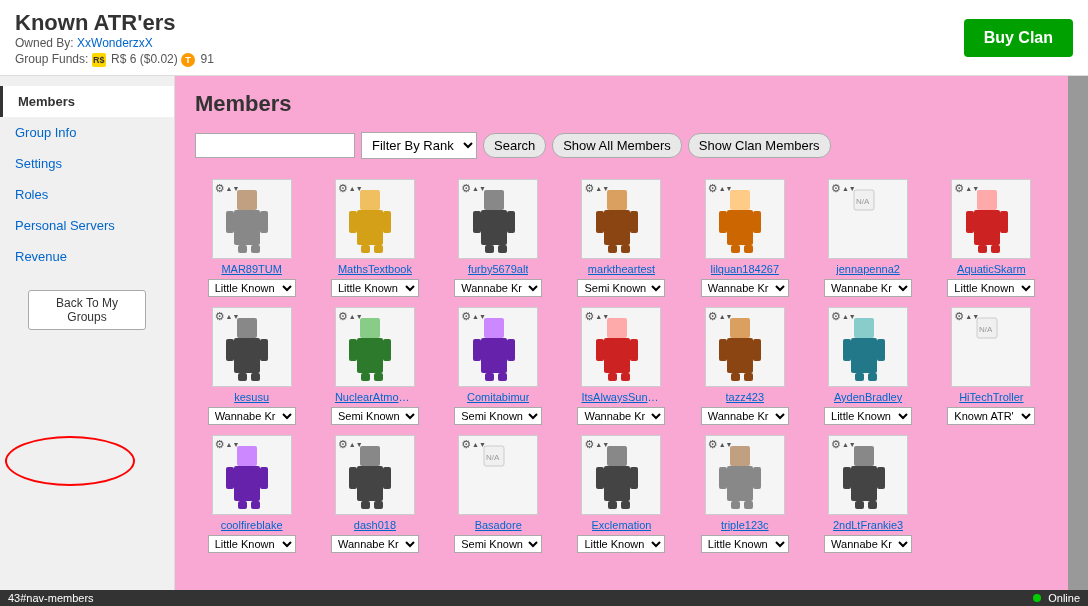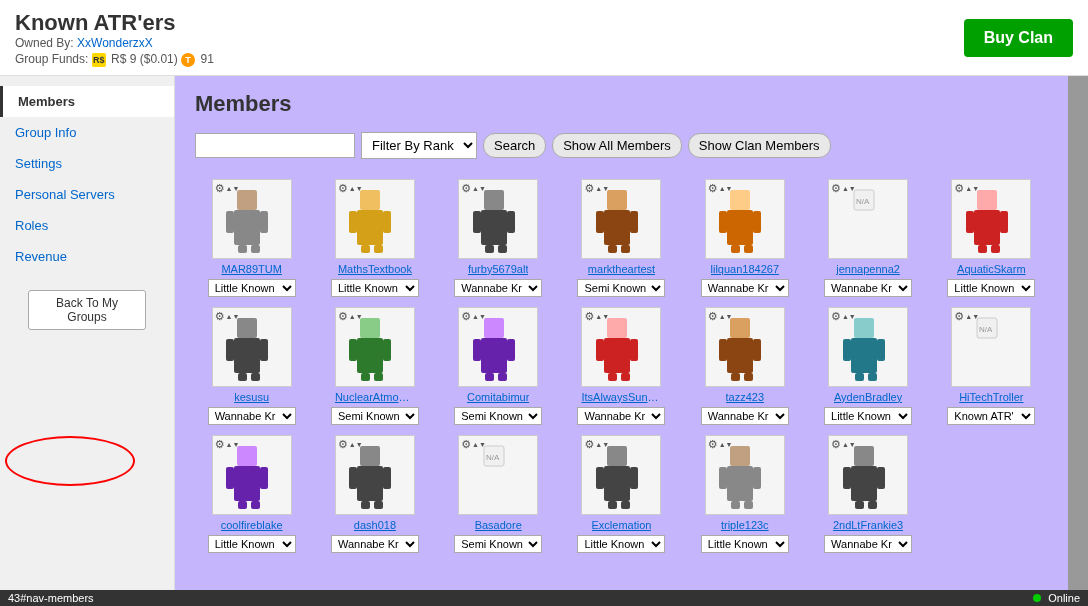--- a/index.html
+++ b/index.html
@@ -1,18 +1,18 @@
 <!DOCTYPE html>
 <html><head>
   <meta charset="utf-8">
   <style>
     * { box-sizing: border-box; margin: 0; padding: 0; }
     body { font-family: Arial, sans-serif; font-size: 13px; background: #c0c0c0; color: #333; }
 
-    .outer-wrap { display: flex; flex-direction: column; width: 1088px; min-height: 606px; background: #c4b5fd; }
+    .outer-wrap { display: flex; flex-direction: column; width: 1088px; min-height: 606px; background: #f9a8d4; }
 
     
     .header { background: #fff; padding: 10px 15px 8px; border-bottom: 1px solid #ddd; display: flex; justify-content: space-between; align-items: center; }
     .header-left h1 { font-size: 22px; font-weight: bold; color: #333; }
     .header-left .owned-by { font-size: 12px; color: #555; }
     .header-left .owned-by a { color: #0066cc; text-decoration: none; }
     .header-left .funds { font-size: 12px; color: #555; margin-top: 2px; }
     .funds-icon { display: inline-block; width: 14px; height: 14px; background: #ffd700; border-radius: 2px; vertical-align: middle; margin-right: 2px; font-size: 9px; text-align: center; line-height: 14px; color: #333; font-weight: bold; }
     .funds-icon2 { display: inline-block; width: 14px; height: 14px; background: #ff9900; border-radius: 50%; vertical-align: middle; margin-right: 2px; font-size: 9px; text-align: center; line-height: 14px; color: #fff; font-weight: bold; }
     .buy-clan-btn { background: #00a000; color: #fff; border: none; padding: 10px 20px; font-size: 16px; font-weight: bold; cursor: pointer; border-radius: 4px; }
@@ -75,38 +75,38 @@
   <div class="header">
     <div class="header-left">
       <h1>Known ATR'ers</h1>
       <div class="owned-by">
         <span>Owned By:</span>
         <a href="#">XxWonderzxX</a>
       </div>
       <div class="funds">
         <span>Group Funds:</span>
         <span class="funds-icon">R$</span>
-        <span>R$ 9 ($0.01)</span>
+        <span>R$ 6 ($0.02)</span>
         <span class="funds-icon2">T</span>
         <span>91</span>
       </div>
     </div>
     <div class="header-right">
       <button class="buy-clan-btn">Buy Clan</button>
     </div>
   </div>
 
   <div class="main-layout">
 
     <div class="sidebar">
       <div class="sidebar-item active">Members</div>
       <div class="sidebar-item">Group Info</div>
       <div class="sidebar-item">Settings</div>
+      <div class="sidebar-item">Roles</div>
       <div class="sidebar-item">Personal Servers</div>
-      <div class="sidebar-item">Roles</div>
       <div class="sidebar-item">Revenue</div>
       <div style="margin-top: 10px; padding: 0 18px;">
         <button class="back-btn">Back To My Groups</button>
       </div>
 
       <div class="circle-annotation"></div>
     </div>
 
     <div class="content">
       <h2>Members</h2>

